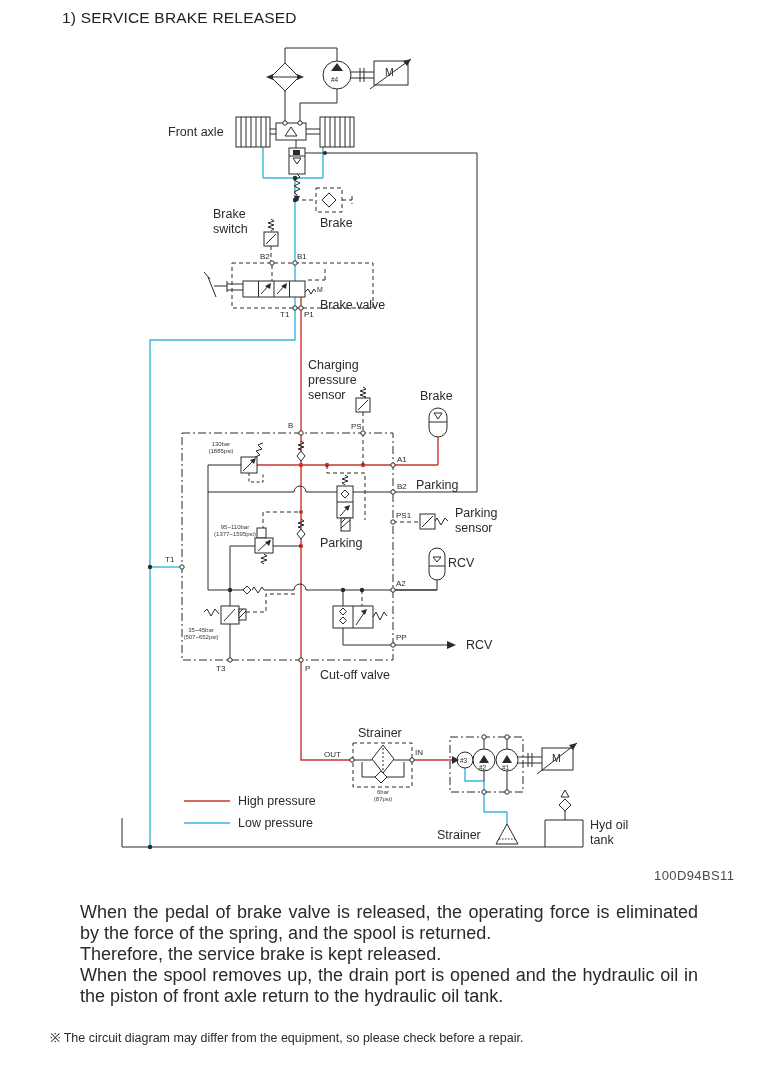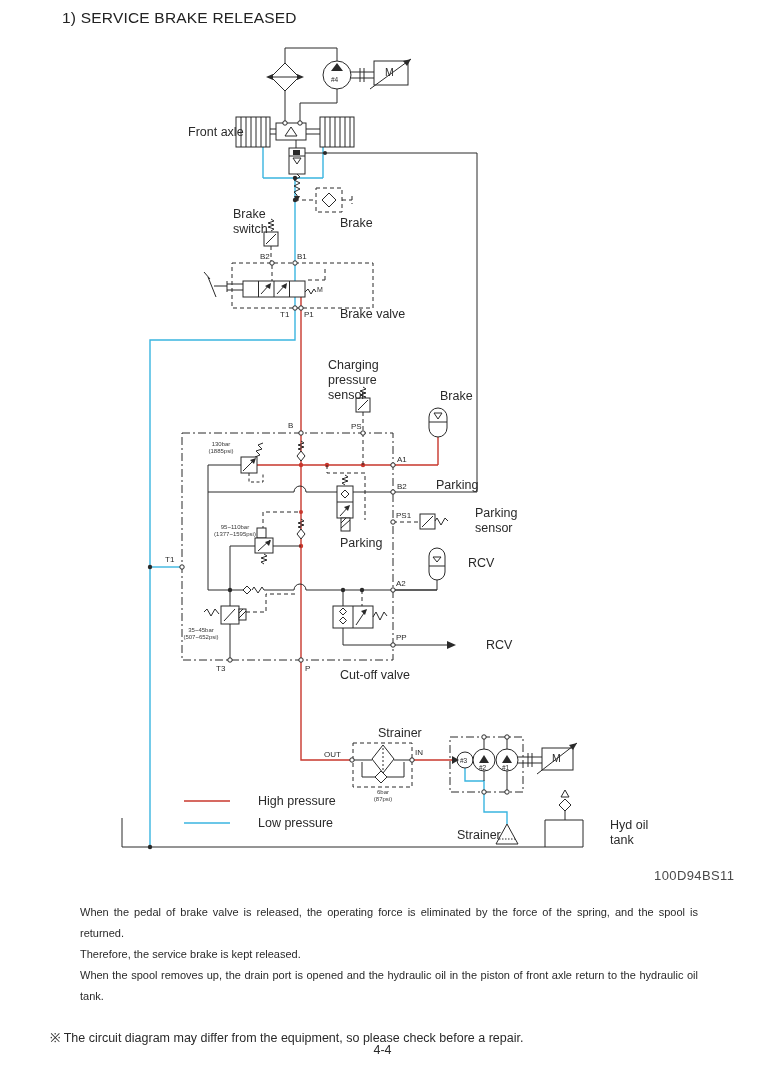--- a/index.html
+++ b/index.html
@@ -1,26 +1,26 @@
 <!DOCTYPE html>
 <html><head>
 <meta charset="utf-8">
 <style>
   html,body{margin:0;padding:0;background:#ffffff;}
   #page{position:relative;width:765px;height:1074px;background:#fff;overflow:hidden;
         font-family:"Liberation Sans",sans-serif;color:#262626;}
   svg{position:absolute;left:0;top:0;}
-  .lbl{position:absolute;font-size:12.5px;line-height:15px;white-space:pre-line;color:#2a2a2a;margin-left:20px;}
+  .lbl{position:absolute;font-size:12.5px;line-height:15px;white-space:pre-line;color:#2a2a2a;}
   .port{position:absolute;font-size:8px;line-height:9px;color:#2a2a2a;}
   .tiny{position:absolute;font-size:6px;line-height:7px;color:#3a3a3a;text-align:center;white-space:pre-line;}
   .pump{position:absolute;font-size:6.5px;color:#2a2a2a;}
   .mbox{position:absolute;font-size:10.5px;color:#2a2a2a;}
   .title{position:absolute;left:62px;top:9px;font-size:15.5px;letter-spacing:.2px;color:#222;}
   .figcode{position:absolute;left:644px;top:868px;font-size:13px;color:#4a4a4a;letter-spacing:.4px;margin-left:10px;}
-  .body-text{position:absolute;left:80px;top:902px;width:618px;font-size:11px;line-height:21px;color:#2a2a2a;}
+  .body-text{position:absolute;left:80px;top:902px;width:618px;font-size:18px;line-height:21px;color:#2a2a2a;}
   .body-text p{margin:0;text-align:justify;}
   .footnote{position:absolute;left:50px;top:1029px;font-size:12.5px;color:#2a2a2a;}
   .pagenum{position:absolute;left:0;top:1043px;width:100%;text-align:center;font-size:12.5px;color:#2a2a2a;}
 </style>
 </head>
 <body>
 
 <div id="page">
 
 <svg width="765" height="890" viewBox="0 0 765 890">
@@ -298,21 +298,21 @@
         <circle cx="325" cy="153" r="2"></circle>
   </g>
 </svg>
 
 <div class="title">1) SERVICE BRAKE RELEASED</div>
 
 <div class="lbl" style="left:168px;top:125px">Front axle</div>
 <div class="lbl" style="left:213px;top:207px">Brake
 switch</div>
 <div class="lbl" style="left:320px;top:216px">Brake</div>
-<div class="lbl" style="left:320px;top:307px">Brake valve</div>
+<div class="lbl" style="left:320px;top:298px">Brake valve</div>
 <div class="lbl" style="left:308px;top:358px">Charging
 pressure
 sensor</div>
 <div class="lbl" style="left:420px;top:389px">Brake</div>
 <div class="lbl" style="left:416px;top:478px">Parking</div>
 <div class="lbl" style="left:455px;top:506px">Parking
 sensor</div>
 <div class="lbl" style="left:320px;top:536px">Parking</div>
 <div class="lbl" style="left:448px;top:556px">RCV</div>
 <div class="lbl" style="left:466px;top:638px">RCV</div>
@@ -361,15 +361,14 @@
 
 <div class="figcode">100D94BS11</div>
 
 <div class="body-text">
   <p>When the pedal of brake valve is released, the operating force is eliminated by the force of the spring, and the spool is returned.</p>
   <p>Therefore, the service brake is kept released.</p>
   <p>When the spool removes up, the drain port is opened and the hydraulic oil in the piston of front axle return to the hydraulic oil tank.</p>
 </div>
 
 <div class="footnote">※ The circuit diagram may differ from the equipment, so please check before a repair.</div>
-<div class="pagenum">4-4</div>
 
 </div>
 
 </body></html>

